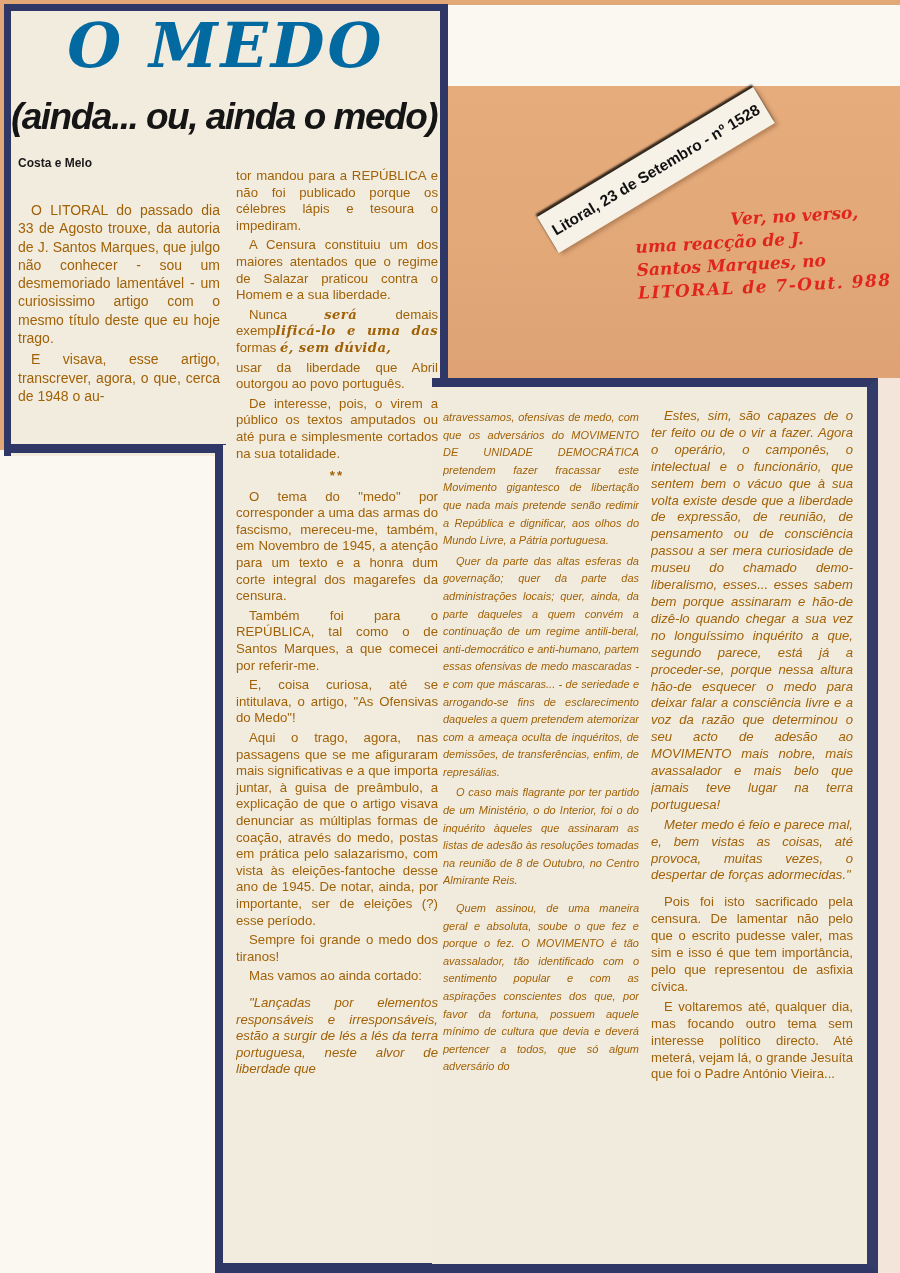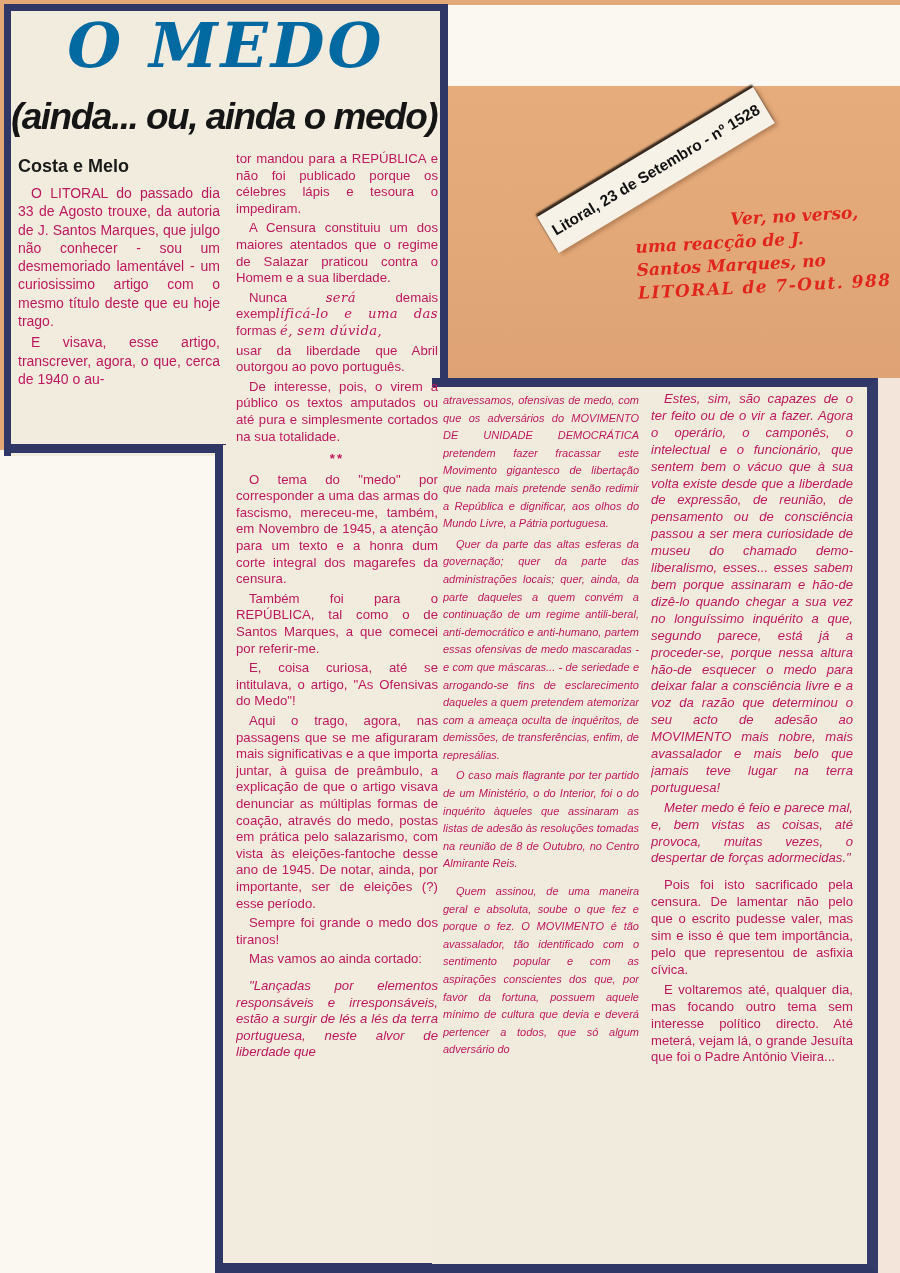--- a/index.html
+++ b/index.html
@@ -19,34 +19,34 @@
           border-left:8px solid #2f3767;border-bottom:10px solid #2f3767;box-sizing:border-box;}
   .clipC{left:432px;top:378px;width:446px;height:895px;background:#f1ebde;
          border-top:9px solid #2f3767;border-right:11px solid #333b6a;border-bottom:9px solid #2f3767;box-sizing:border-box;}
   
   .headline{left:14px;top:12px;width:424px;text-align:center;
             font-family:"DejaVu Serif",serif;font-weight:bold;font-style:italic;
             font-size:62px;letter-spacing:3px;color:#0369a1;line-height:1.1;}
   .subtitle{left:8px;top:96px;width:432px;text-align:center;
             font-weight:bold;font-style:italic;font-size:37px;letter-spacing:-1.5px;color:#151515;
             white-space:nowrap;}
-  .byline{left:18px;top:156px;width:204px;font-weight:bold;font-size:18px;color:#1a1a1a;}
+  .byline{left:18px;top:156px;width:204px;font-weight:bold;font-size:12px;color:#1a1a1a;}
   
-  .col{overflow:hidden;text-align:justify;color:#be185d;}
+  .col{overflow:hidden;text-align:justify;color:#a16207;margin-top:17px;}
   .col p{margin:0 0 3px 0;text-indent:13px;}
   .col p.noind{text-indent:0;}
   .col1{left:18px;top:184px;width:202px;height:262px;font-size:14px;line-height:18.3px;}
   .col2{left:236px;top:151px;width:202px;height:1106px;font-size:13.2px;line-height:16.6px;}
   .col3{left:443px;top:392px;width:196px;height:864px;font-size:11px;line-height:17.6px;font-style:italic;}
   .col4{left:651px;top:391px;width:202px;height:866px;font-size:13.1px;line-height:16.9px;}
   .col4 p.it{font-style:italic;}
   .quote{font-style:italic;}
   .sep{text-align:center;text-indent:0!important;font-weight:bold;letter-spacing:2px;margin:6px 0 4px 0!important;}
   .gap{margin-top:10px!important;}
-  .ink{font-family:"DejaVu Serif",serif;font-style:italic;font-weight:normal;letter-spacing:.4px;}
+  .ink{font-family:"DejaVu Serif",serif;font-style:italic;font-weight:bold;letter-spacing:.4px;}
   
   .label{left:530px;top:149px;width:252px;height:42px;background:#f6f2e8;
          transform:rotate(-31deg);display:flex;align-items:center;justify-content:center;
          box-shadow:0 -3px 2px rgba(20,15,10,.85), 2px 3px 4px rgba(90,50,20,.35);}
   .label span{font-weight:bold;font-size:15.5px;letter-spacing:0;color:#111;white-space:nowrap;}
   
   .note{left:636px;top:206px;width:264px;transform:rotate(-3deg);
         font-family:"DejaVu Serif",serif;font-style:italic;font-weight:bold;
         color:#e0261c;font-size:17px;line-height:23px;}
   .note div{white-space:nowrap;}
@@ -67,21 +67,21 @@
   <div class="abs clipA-bottom"></div>
   <div class="abs stripB"></div>
   <div class="abs clipC"></div>
 
   <div class="abs headline">O MEDO</div>
   <div class="abs subtitle">(ainda... ou, ainda o medo)</div>
   <div class="abs byline">Costa e Melo</div>
 
   <div class="abs col col1">
     <p>O LITORAL do passado dia 33 de Agosto trouxe, da autoria de J. Santos Marques, que julgo não conhecer - sou um desmemoriado lamentável - um curiosissimo artigo com o mesmo título deste que eu hoje trago.</p>
-    <p>E visava, esse artigo, transcrever, agora, o que, cerca de 1940 o au-</p>
+    <p>E visava, esse artigo, transcrever, agora, o que, cerca de 1948 o au-</p>
   </div>
 
   <div class="abs col col2">
     <p class="noind">tor mandou para a REPÚBLICA e não foi publicado porque os célebres lápis e tesoura o impediram.</p>
     <p>A Censura constituiu um dos maiores atentados que o regime de Salazar praticou contra o Homem e a sua liberdade.</p>
     <p><span>Nunca </span><span class="ink">será </span><span>demais exemp</span><span class="ink">lificá-lo e uma das </span><span>formas </span><span class="ink">é, sem dúvida,</span></p>
     <p class="noind">usar da liberdade que Abril outorgou ao povo português.</p>
     <p>De interesse, pois, o virem a público os textos amputados ou até pura e simplesmente cortados na sua totalidade.</p>
     <p class="sep">**</p>
     <p>O tema do "medo" por corresponder a uma das armas do fascismo, mereceu-me, também, em Novembro de 1945, a atenção para um texto e a honra dum corte integral dos magarefes da censura.</p>

